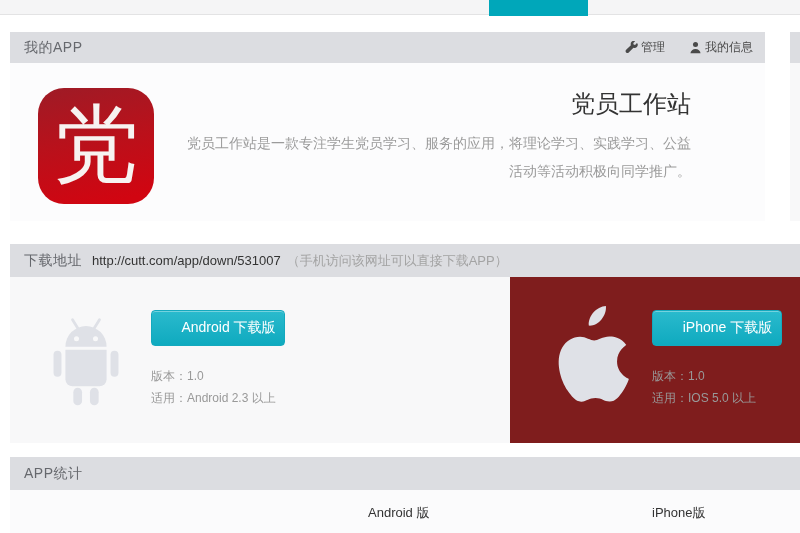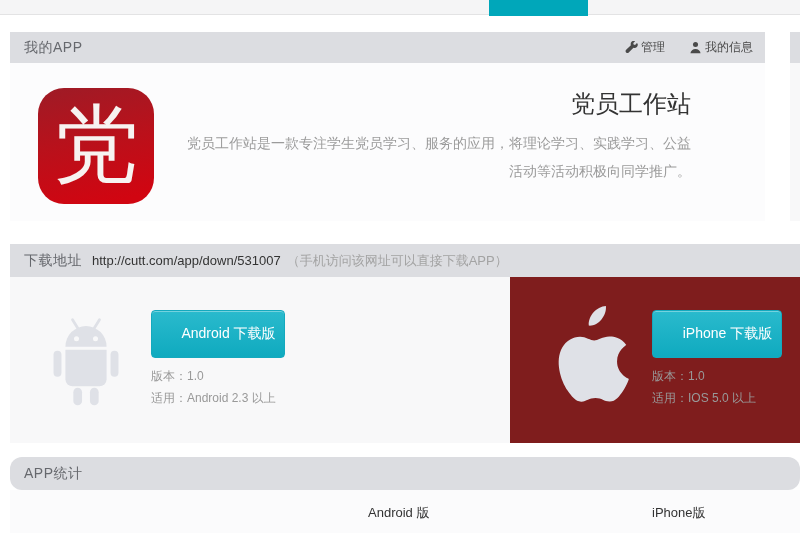--- a/index.html
+++ b/index.html
@@ -45,35 +45,35 @@
   .panel-download { left:10px; top:244px; width:790px; }
   .panel-download .panel-header { height:33px; }
   .dl-url { margin-left:10px; font-size:13px; font-weight:normal; color:#333; cursor:pointer; }
   .dl-note { margin-left:6px; font-size:13px; color:#a3a3a3; }
   .download-body { position:relative; height:166px; }
   .half-left  { position:absolute; left:0; top:0; width:500px; height:166px; background:#f8f8f9; }
   .half-right { position:absolute; left:500px; top:0; width:290px; height:166px; background:#7f1d1d; }
   .platform-icon { position:absolute; }
   .robot-icon { left:36px; top:38px; }
   .apple-icon { left:38px; top:28px; }
-  .dl-btn { position:absolute; top:33px; height:48px; border-radius:4px;
+  .dl-btn { position:absolute; top:33px; height:36px; border-radius:4px;
             border:1px solid #14a9be;
             background:linear-gradient(#2abacd,#0faabf);
             box-shadow:inset 0 1px 0 rgba(255,255,255,.35);
             color:#fff; font-size:14px; cursor:pointer;
             font-family:"Liberation Sans","DejaVu Sans",sans-serif;padding-left:21px; }
   .btn-android { left:141px; width:134px; }
   .btn-iphone  { left:142px; width:130px; }
   .dl-meta { position:absolute; top:88px; font-size:12px; color:#999; line-height:22px; }
   .meta-android { left:141px; }
   .meta-iphone  { left:142px; }
 
   
   .panel-stats { left:10px; top:457px; width:790px; }
-  .panel-stats .panel-header { height:33px;border-radius:12px; }
+  .panel-stats .panel-header { height:33px; }
   .stats-body { position:relative; height:43px; background:#fbfbfc; }
   .stat-col { position:absolute; top:14px; font-size:13px; color:#333; }
   .col-android { left:358px; }
   .col-iphone  { left:614px;margin-left:28px; }
 </style>
 </head>
 <body>
 
 <div class="stage">
 

